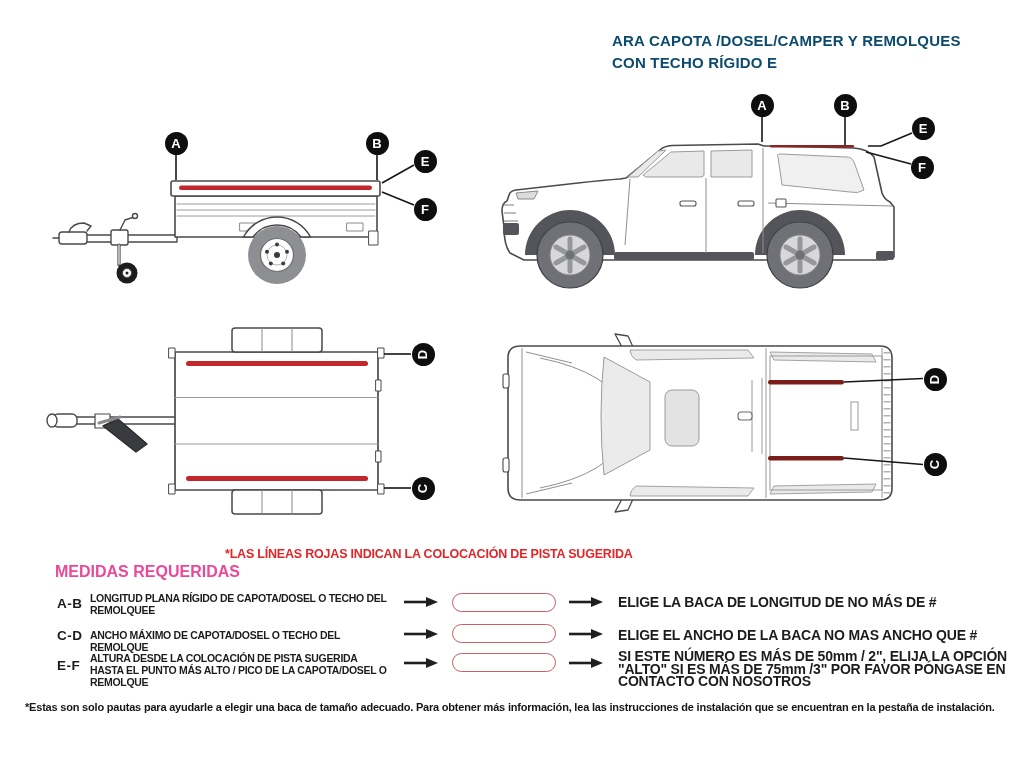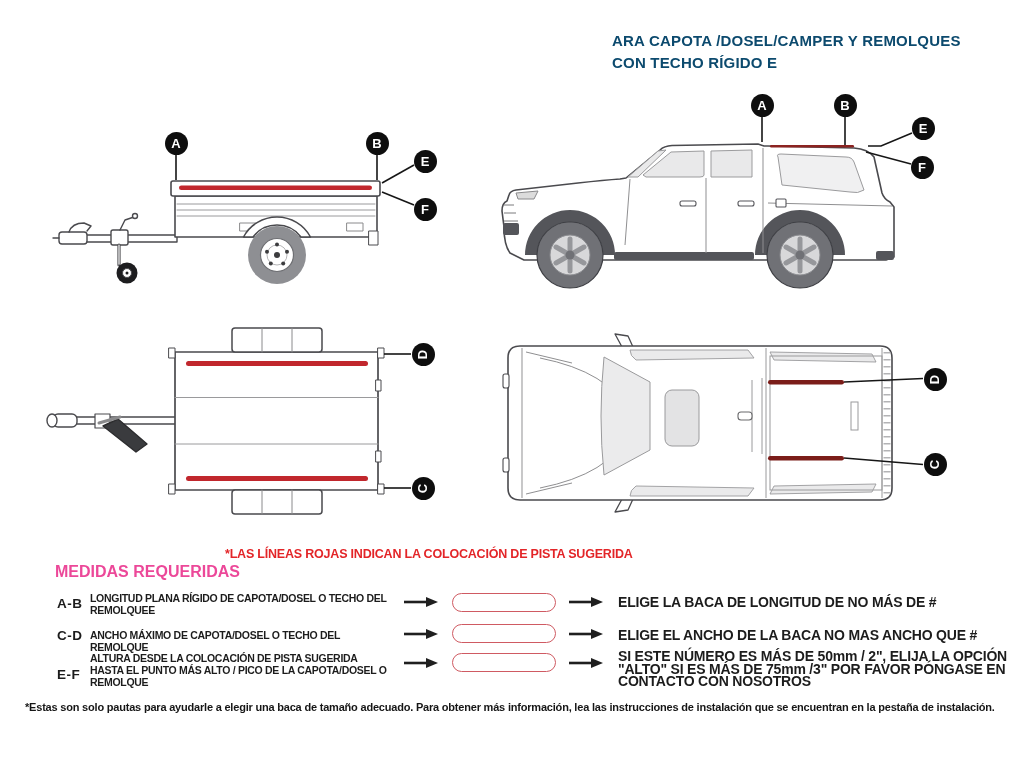--- a/index.html
+++ b/index.html
@@ -312,21 +312,21 @@
       </svg>
     <div class="m-pill" style="top:3px"></div>
     <svg class="m-arrow2" style="top:8px" width="34" height="10" viewBox="0 0 34 10">
         <line x1="0" y1="5" x2="24" y2="5" stroke="#1f1f1f" stroke-width="2.6"></line>
         <polygon points="22,0 34,5 22,10" fill="#1f1f1f"></polygon>
       </svg>
     <div class="m-result" style="top:8px">ELIGE EL ANCHO DE LA BACA NO MAS ANCHO QUE #</div>
   </div>
 
   <div class="mrow" style="top:649px">
-    <div class="m-label" style="top:18px">E-F</div>
+    <div class="m-label" style="top:9px">E-F</div>
     <div class="m-desc" style="top:3px">ALTURA DESDE LA COLOCACIÓN DE PISTA SUGERIDA HASTA EL PUNTO MÁS ALTO / PICO DE LA CAPOTA/DOSEL O REMOLQUE</div>
     <svg class="m-arrow1" style="top:9px" width="34" height="10" viewBox="0 0 34 10">
         <line x1="0" y1="5" x2="24" y2="5" stroke="#1f1f1f" stroke-width="2.6"></line>
         <polygon points="22,0 34,5 22,10" fill="#1f1f1f"></polygon>
       </svg>
     <div class="m-pill" style="top:4px"></div>
     <svg class="m-arrow2" style="top:9px" width="34" height="10" viewBox="0 0 34 10">
         <line x1="0" y1="5" x2="24" y2="5" stroke="#1f1f1f" stroke-width="2.6"></line>
         <polygon points="22,0 34,5 22,10" fill="#1f1f1f"></polygon>
       </svg>

